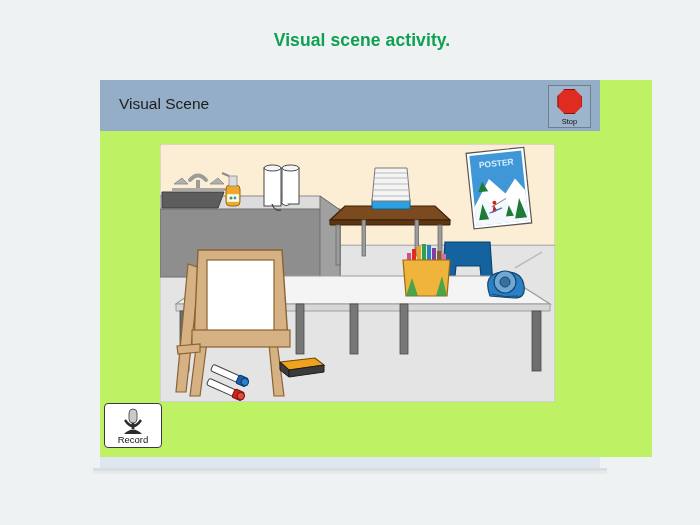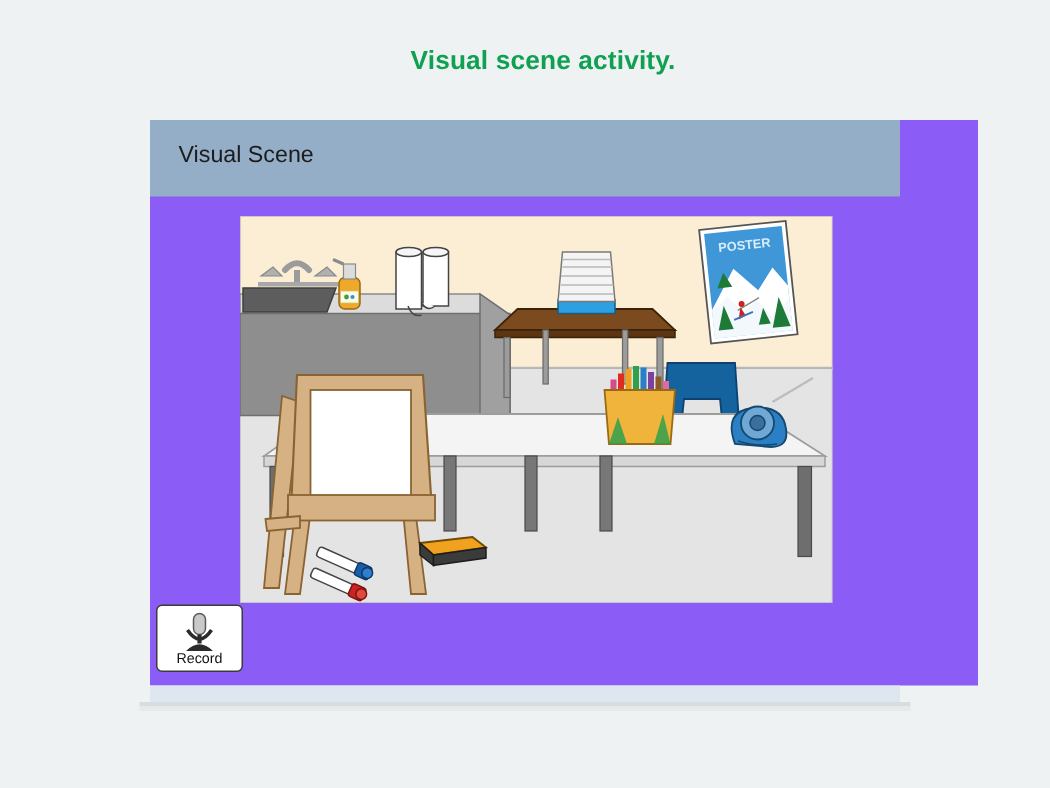--- a/index.html
+++ b/index.html
@@ -29,21 +29,21 @@
     margin-left: 12px;
   }
 
   
   #app-window {
     position: absolute;
     left: 100px;
     top: 80px;
     width: 552px;
     height: 377px;
-    background: #8b5cf6;
+    background: #bef264;
   }
 
   #title-bar {
     position: absolute;
     left: 0;
     top: 0;
     width: 500px;
     height: 51px;
     background: #94aec7;
   }
@@ -155,20 +155,24 @@
 </head>
 <body>
 
 <div id="page-title">Visual scene activity.</div>
 
 <div id="app-window">
 
   <div id="title-bar">
     <div id="title-bar-label">Visual Scene</div>
 
+    <div id="stop-button">
+      <div class="octagon"></div>
+      <div id="stop-label">Stop</div>
+    </div>
   </div>
 
   <div id="scene-wrap">
     <svg id="scene-svg" width="395" height="258" viewBox="0 0 395 258" xmlns="http://www.w3.org/2000/svg">
 
       <rect x="0" y="0" width="395" height="102" fill="#fbeed4" stroke="#bdbdbd" stroke-width="1"></rect>
 
       <rect x="0" y="101" width="395" height="157" fill="#e4e4e4" stroke="#bdbdbd" stroke-width="1"></rect>
       <line x1="0" y1="101.5" x2="395" y2="101.5" stroke="#b5b5b5" stroke-width="1"></line>
 

